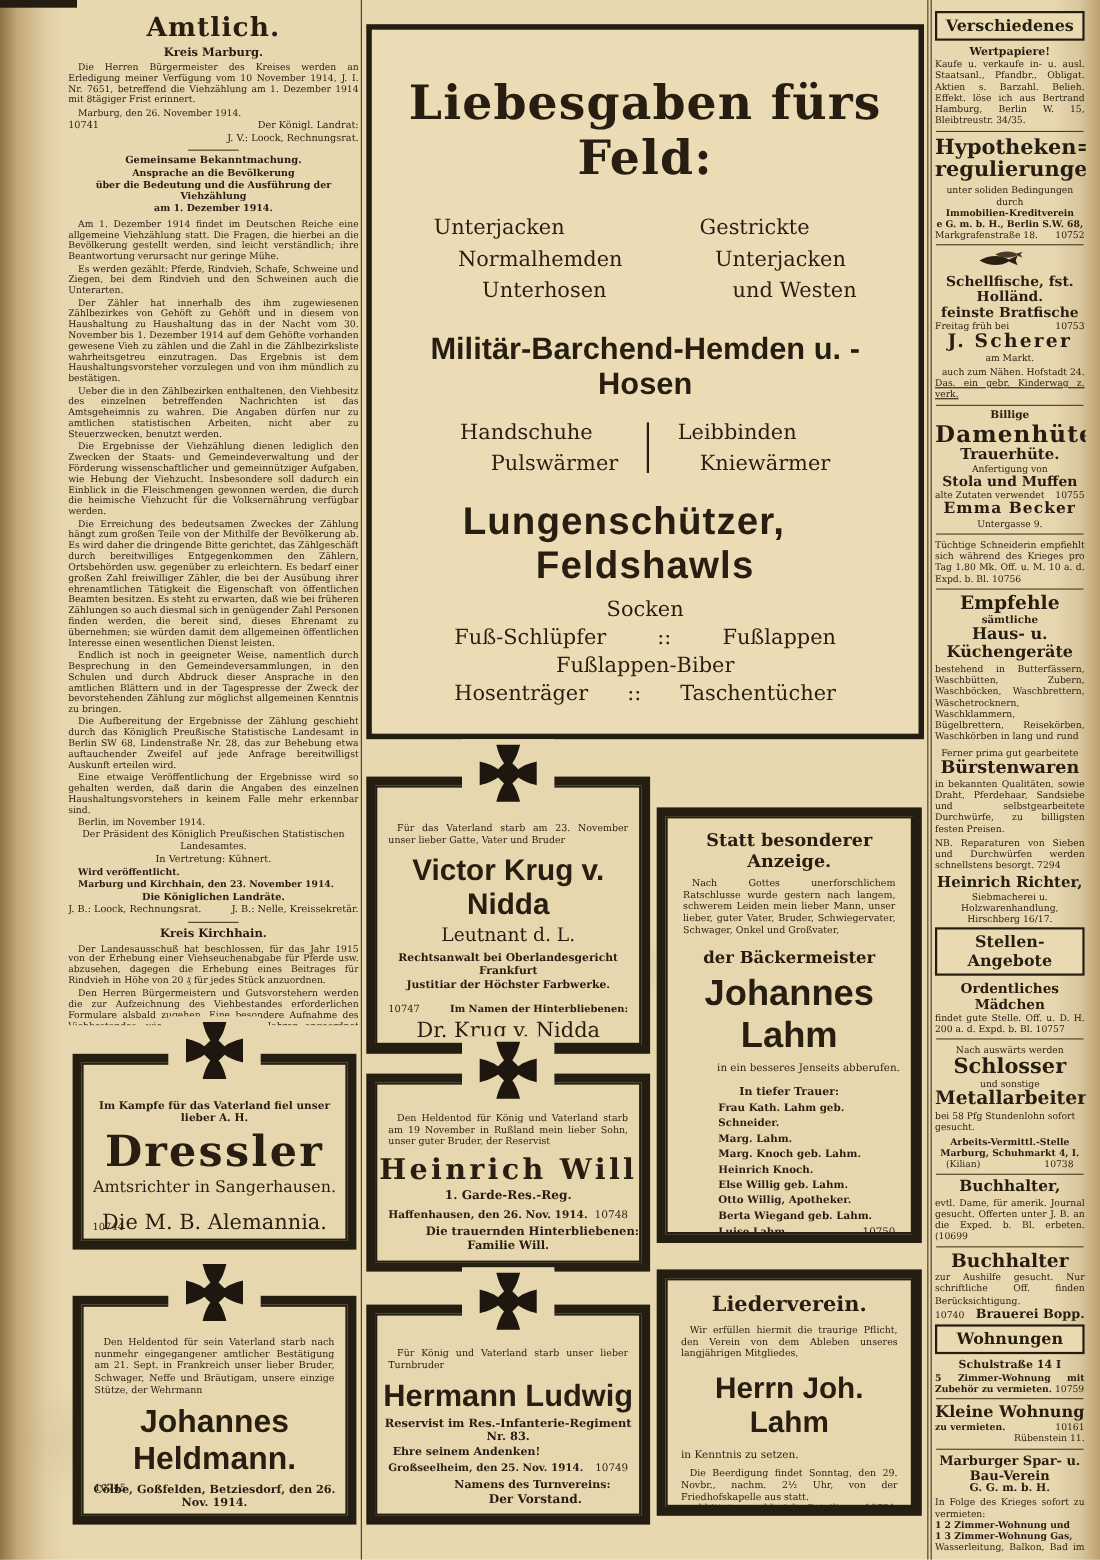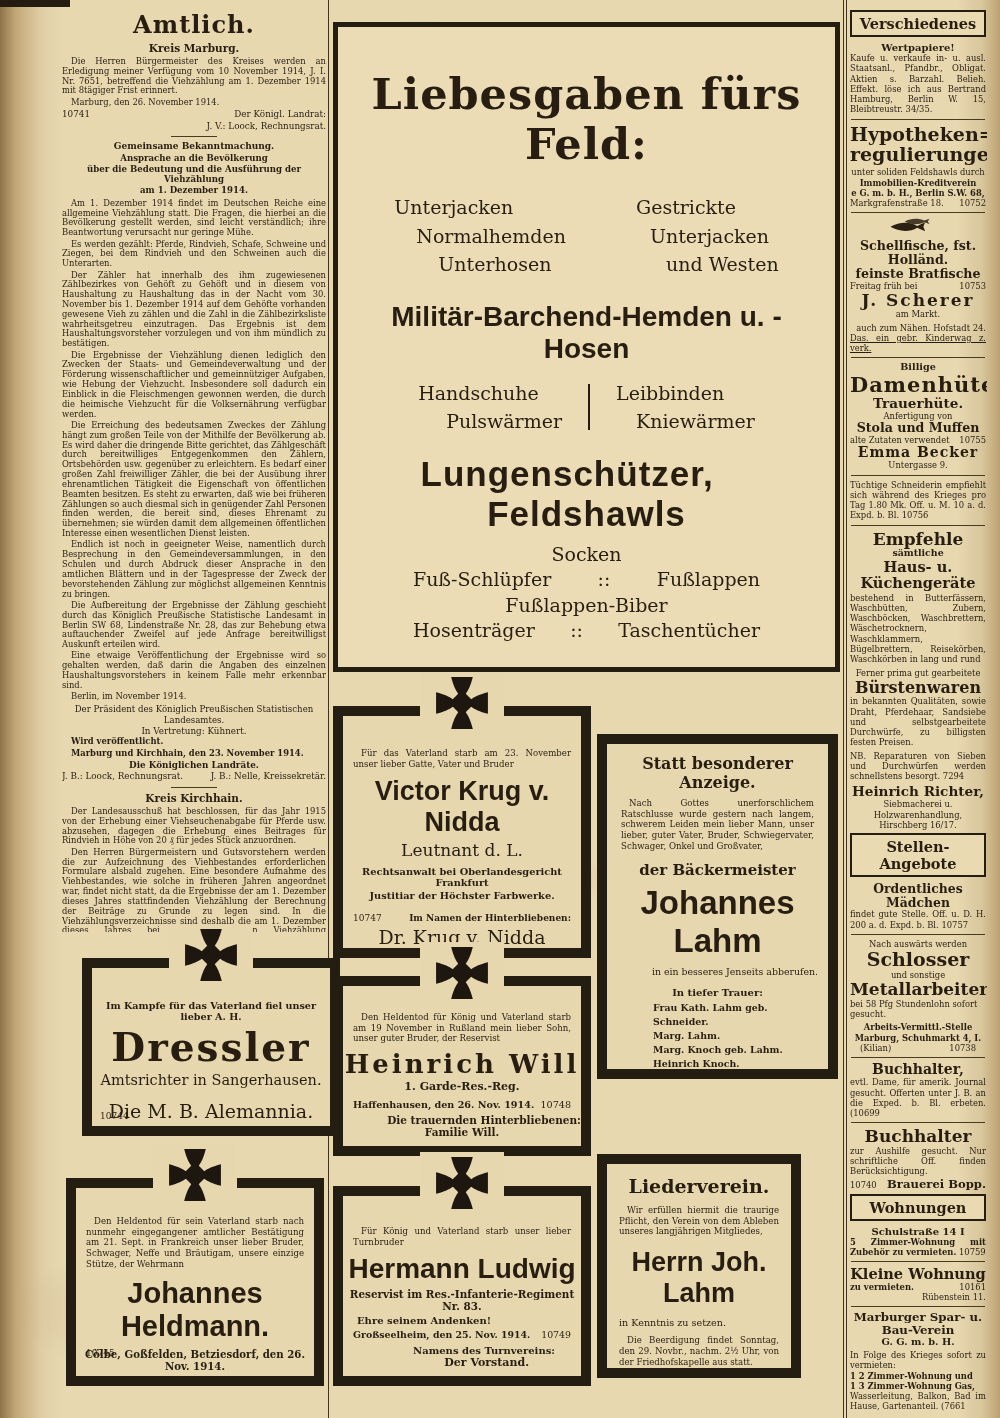--- a/index.html
+++ b/index.html
@@ -78,20 +78,21 @@
       </span>
     </div>
     <div class="mini-rule"></div>
     <div class="bp-c">Gemeinsame Bekanntmachung.</div>
     <div class="bp-sub">Ansprache an die Bevölkerung</div>
     <div class="bp-sub">über die Bedeutung und die Ausführung der Viehzählung</div>
     <div class="bp-sub" style="margin-bottom:3px;">am 1. Dezember 1914.</div>
     <p class="bp">Am 1. Dezember 1914 findet im Deutschen Reiche eine allgemeine Viehzählung statt. Die Fragen, die hierbei an die Bevölkerung gestellt werden, sind leicht verständlich; ihre Beantwortung verursacht nur geringe Mühe.</p>
     <p class="bp">Es werden gezählt: Pferde, Rindvieh, Schafe, Schweine und Ziegen, bei dem Rindvieh und den Schweinen auch die Unterarten.</p>
     <p class="bp">Der Zähler hat innerhalb des ihm zugewiesenen Zählbezirkes von Gehöft zu Gehöft und in diesem von Haushaltung zu Haushaltung das in der Nacht vom 30. November bis 1. Dezember 1914 auf dem Gehöfte vorhanden gewesene Vieh zu zählen und die Zahl in die Zählbezirksliste wahrheitsgetreu einzutragen. Das Ergebnis ist dem Haushaltungsvorsteher vorzulegen und von ihm mündlich zu bestätigen.</p>
+    <p class="bp">Ueber die in den Zählbezirken enthaltenen, den Viehbesitz des einzelnen betreffenden Nachrichten ist das Amtsgeheimnis zu wahren. Die Angaben dürfen nur zu amtlichen statistischen Arbeiten, nicht aber zu Steuerzwecken, benutzt werden.</p>
     <p class="bp">Die Ergebnisse der Viehzählung dienen lediglich den Zwecken der Staats- und Gemeindeverwaltung und der Förderung wissenschaftlicher und gemeinnütziger Aufgaben, wie Hebung der Viehzucht. Insbesondere soll dadurch ein Einblick in die Fleischmengen gewonnen werden, die durch die heimische Viehzucht für die Volksernährung verfügbar werden.</p>
     <p class="bp">Die Erreichung des bedeutsamen Zweckes der Zählung hängt zum großen Teile von der Mithilfe der Bevölkerung ab. Es wird daher die dringende Bitte gerichtet, das Zählgeschäft durch bereitwilliges Entgegenkommen den Zählern, Ortsbehörden usw. gegenüber zu erleichtern. Es bedarf einer großen Zahl freiwilliger Zähler, die bei der Ausübung ihrer ehrenamtlichen Tätigkeit die Eigenschaft von öffentlichen Beamten besitzen. Es steht zu erwarten, daß wie bei früheren Zählungen so auch diesmal sich in genügender Zahl Personen finden werden, die bereit sind, dieses Ehrenamt zu übernehmen; sie würden damit dem allgemeinen öffentlichen Interesse einen wesentlichen Dienst leisten.</p>
     <p class="bp">Endlich ist noch in geeigneter Weise, namentlich durch Besprechung in den Gemeindeversammlungen, in den Schulen und durch Abdruck dieser Ansprache in den amtlichen Blättern und in der Tagespresse der Zweck der bevorstehenden Zählung zur möglichst allgemeinen Kenntnis zu bringen.</p>
     <p class="bp">Die Aufbereitung der Ergebnisse der Zählung geschieht durch das Königlich Preußische Statistische Landesamt in Berlin SW 68, Lindenstraße Nr. 28, das zur Behebung etwa auftauchender Zweifel auf jede Anfrage bereitwilligst Auskunft erteilen wird.</p>
     <p class="bp">Eine etwaige Veröffentlichung der Ergebnisse wird so gehalten werden, daß darin die Angaben des einzelnen Haushaltungsvorstehers in keinem Falle mehr erkennbar sind.</p>
     <p class="bp" style="text-align:left;">Berlin, im November 1914.</p>
     <div class="sig" style="text-align:center;font-size:8.6px;">Der Präsident des Königlich Preußischen Statistischen</div>
     <div class="sig" style="text-align:center;font-size:8.6px;">Landesamtes.</div>
     <div class="sig" style="text-align:center;">In Vertretung: Kühnert.</div>
     <p class="bp" style="text-align:left;font-weight:bold;">Wird veröffentlicht.</p>
@@ -208,21 +209,21 @@
       <div class="n-bold" style="font-size:10px;text-align:left;padding-left:14px;margin-top:3px;">Ehre seinem Andenken!</div>
       <div class="n-row" style="margin-top:3px;font-size:9.4px;">
         <span class="n-bold">Großseelheim, den 25. Nov. 1914.</span>
         <span>10749</span>
       </div>
       <div class="n-bold" style="font-size:10px;text-align:right;padding-right:26px;margin-top:5px;">Namens des Turnvereins:</div>
       <div class="n-bold" style="font-size:11px;text-align:right;padding-right:52px;">Der Vorstand.</div>
     </div>
   </div>
 
-  <div class="notice" style="left:597px;top:734px;width:241px;height:345px;">
+  <div class="notice" style="left:597px;top:734px;width:241px;height:396px;">
     <div class="notice-inner" style="padding:8px 10px;">
       <div class="n-bold" style="font-size:16px;margin:2px 0 6px;">Statt besonderer Anzeige.</div>
       <p class="n-intro" style="padding:0 4px;">Nach Gottes unerforschlichem Ratschlusse wurde gestern nach langem, schwerem Leiden mein lieber Mann, unser lieber, guter Vater, Bruder, Schwiegervater, Schwager, Onkel und Großvater,</p>
       <div class="n-bold" style="font-size:15px;margin-top:9px;">der Bäckermeister</div>
       <div class="n-name-sans" style="font-size:33px;margin:5px 0 6px;">Johannes Lahm</div>
       <div style="font-size:9.4px;text-align:right;padding-left:4px;">in ein besseres Jenseits abberufen.</div>
       <div class="n-bold" style="font-size:10px;margin-top:10px;">In tiefer Trauer:</div>
       <div style="text-align:left;padding-left:36px;font-size:9.4px;font-weight:bold;line-height:1.5;margin-top:3px;">
         <div>Frau Kath. Lahm geb. Schneider.</div>
         <div>Marg. Lahm.</div>
@@ -233,36 +234,36 @@
         <div>Berta Wiegand geb. Lahm.</div>
         <div style="display:flex;justify-content:space-between;padding-right:4px;">
           <span>Luise Lahm.</span>
           <span style="font-weight:normal;">10750</span>
         </div>
       </div>
 
     </div>
   </div>
 
-  <div class="notice" style="left:597px;top:1154px;width:204px;height:224px;">
+  <div class="notice" style="left:597px;top:1154px;width:241px;height:224px;">
     <div class="notice-inner" style="padding:8px 10px;">
       <div class="n-bold" style="font-size:19px;margin:3px 0 8px;">Liederverein.</div>
       <p class="n-intro" style="padding:0 2px;">Wir erfüllen hiermit die traurige Pflicht, den Verein von dem Ableben unseres langjährigen Mitgliedes,</p>
       <div class="n-name-sans" style="font-size:27px;margin:10px 0 8px;">Herrn Joh. Lahm</div>
       <div style="font-size:9.6px;text-align:left;padding-left:2px;">in Kenntnis zu setzen.</div>
       <p class="n-intro" style="margin-top:7px;padding:0 2px;">Die Beerdigung findet Sonntag, den 29. Novbr., nachm. 2½ Uhr, von der Friedhofskapelle aus statt.</p>
       <div class="n-row" style="font-size:8.8px;padding:0 4px;">
         <span>und bittet um zahlreiche Beteiligung</span>
         <span>10751</span>
       </div>
 
     </div>
   </div>
 
-  <div class="notice" style="left:82px;top:958px;width:258px;height:178px;">
+  <div class="notice" style="left:66px;top:958px;width:258px;height:178px;">
     <div class="cross-wrap">
       <svg viewBox="0 0 100 100">
           <path d="M30 2 H70 C66 18 62 26 57 33 C60 36 64 40 67 43 C74 38 82 34 98 30 V70 C82 66 74 62 67 57 C64 60 60 64 57 67 C62 74 66 82 70 98 H30 C34 82 38 74 43 67 C40 64 36 60 33 57 C26 62 18 66 2 70 V30 C18 34 26 38 33 43 C36 40 40 36 43 33 C38 26 34 18 30 2 Z"></path>
         </svg>
     </div>
     <div class="notice-inner" style="padding-top:32px;">
       <div style="font-size:9.6px;font-weight:bold;">Im Kampfe für das Vaterland fiel unser lieber A. H.</div>
       <div style="font-size:39px;font-weight:bold;letter-spacing:2px;margin:2px 0 2px;">Dressler</div>
       <div style="font-size:14.5px;">Amtsrichter in Sangerhausen.</div>
       <div style="font-size:19px;margin-top:12px;">Die M. B. Alemannia.</div>
@@ -294,21 +295,21 @@
 
     <div class="rad">
       <div class="rh-big" style="font-size:10px;">Wertpapiere!</div>
       <p class="rb">Kaufe u. verkaufe in- u. ausl. Staatsanl., Pfandbr., Obligat. Aktien s. Barzahl. Belieh. Effekt. löse ich aus Bertrand Hamburg, Berlin W. 15, Bleibtreustr. 34/35.</p>
     </div>
     <div class="sep"></div>
 
     <div class="rad rc">
       <div class="rh-big" style="font-size:19px;">Hypotheken=</div>
       <div class="rh-big" style="font-size:19px;margin-bottom:2px;">regulierungen</div>
-      <div class="rb rc">unter soliden Feldshawls durch</div>
+      <div class="rb rc">unter soliden Bedingungen durch</div>
       <div class="rb rc" style="font-weight:bold;">Immobilien-Kreditverein</div>
       <div class="rb rc" style="font-weight:bold;">e G. m. b. H., Berlin S.W. 68,</div>
       <div class="flexrow">
         <span>Markgrafenstraße 18.</span>
         <span>10752</span>
       </div>
     </div>
     <div class="sep"></div>
 
     <div style="text-align:center;margin:2px 0;">

